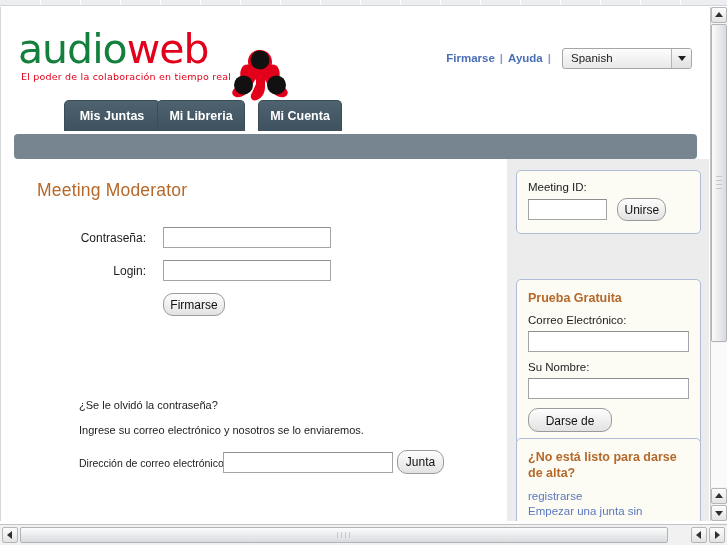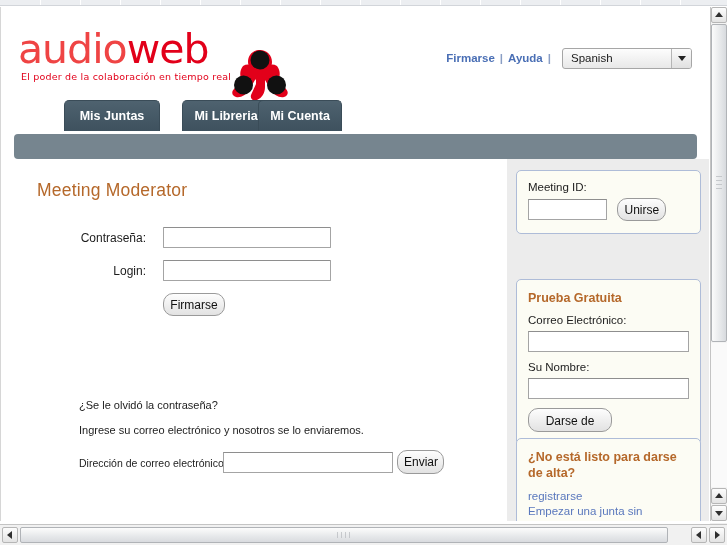--- a/index.html
+++ b/index.html
@@ -188,21 +188,21 @@
   }
   .logo-word {
     position: absolute;
     left: 0; top: 0;
     font-family: "DejaVu Sans", sans-serif;
     font-size: 41px;
     font-weight: 400;
     letter-spacing: -1px;
     line-height: 44px;
   }
-  .logo-word .blk { color: #ef4444; }
+  .logo-word .blk { color: #15803d; }
   .logo-word .red { color: #e2001a; }
   .logo-tag {
     position: absolute;
     left: 3px; top: 44px;
     font-family: "DejaVu Sans", sans-serif;
     font-size: 9.5px;
     color: #e2001a;
     letter-spacing: .2px;
     white-space: nowrap;
   }
@@ -284,21 +284,21 @@
     font-size: 12.5px;
     font-weight: bold;
     display: flex;
     align-items: center;
     justify-content: center;
     box-sizing: border-box;
     border: 1px solid #3a4c58;
     border-bottom: none;
   }
   .tab.t1 { left: 63px;  width: 96px; }
-  .tab.t2 { left: 181px; width: 88px; }
+  .tab.t2 { left: 156px; width: 88px; }
   .tab.t3 { left: 257px; width: 84px; }
 
   .navband {
     position: absolute;
     left: 13px; top: 127px;
     width: 683px; height: 25px;
     background: #76858f;
     border-radius: 4px;
   }
 
@@ -582,21 +582,21 @@
               <button class="btn btn-firmarse">Firmarse</button>
             </div>
           </div>
 
           <div class="forgot">
             <div class="q">¿Se le olvidó la contraseña?</div>
             <div class="s">Ingrese su correo electrónico y nosotros se lo enviaremos.</div>
             <div class="forgot-row">
               <label class="forgot-label">Dirección de correo electrónico:</label>
               <input class="forgot-input" type="text" value="" style="">
-              <button class="btn btn-enviar">Enviar</button>
+              <button class="btn btn-enviar">Junta</button>
             </div>
           </div>
         </div>
 
         <div class="sidebar">
 
           <div class="panel" id="panel1">
             <div class="lbl">Meeting ID:</div>
             <input class="txt short" type="text" value="" style="">
             <button class="btn btn-unirse">Unirse</button>

